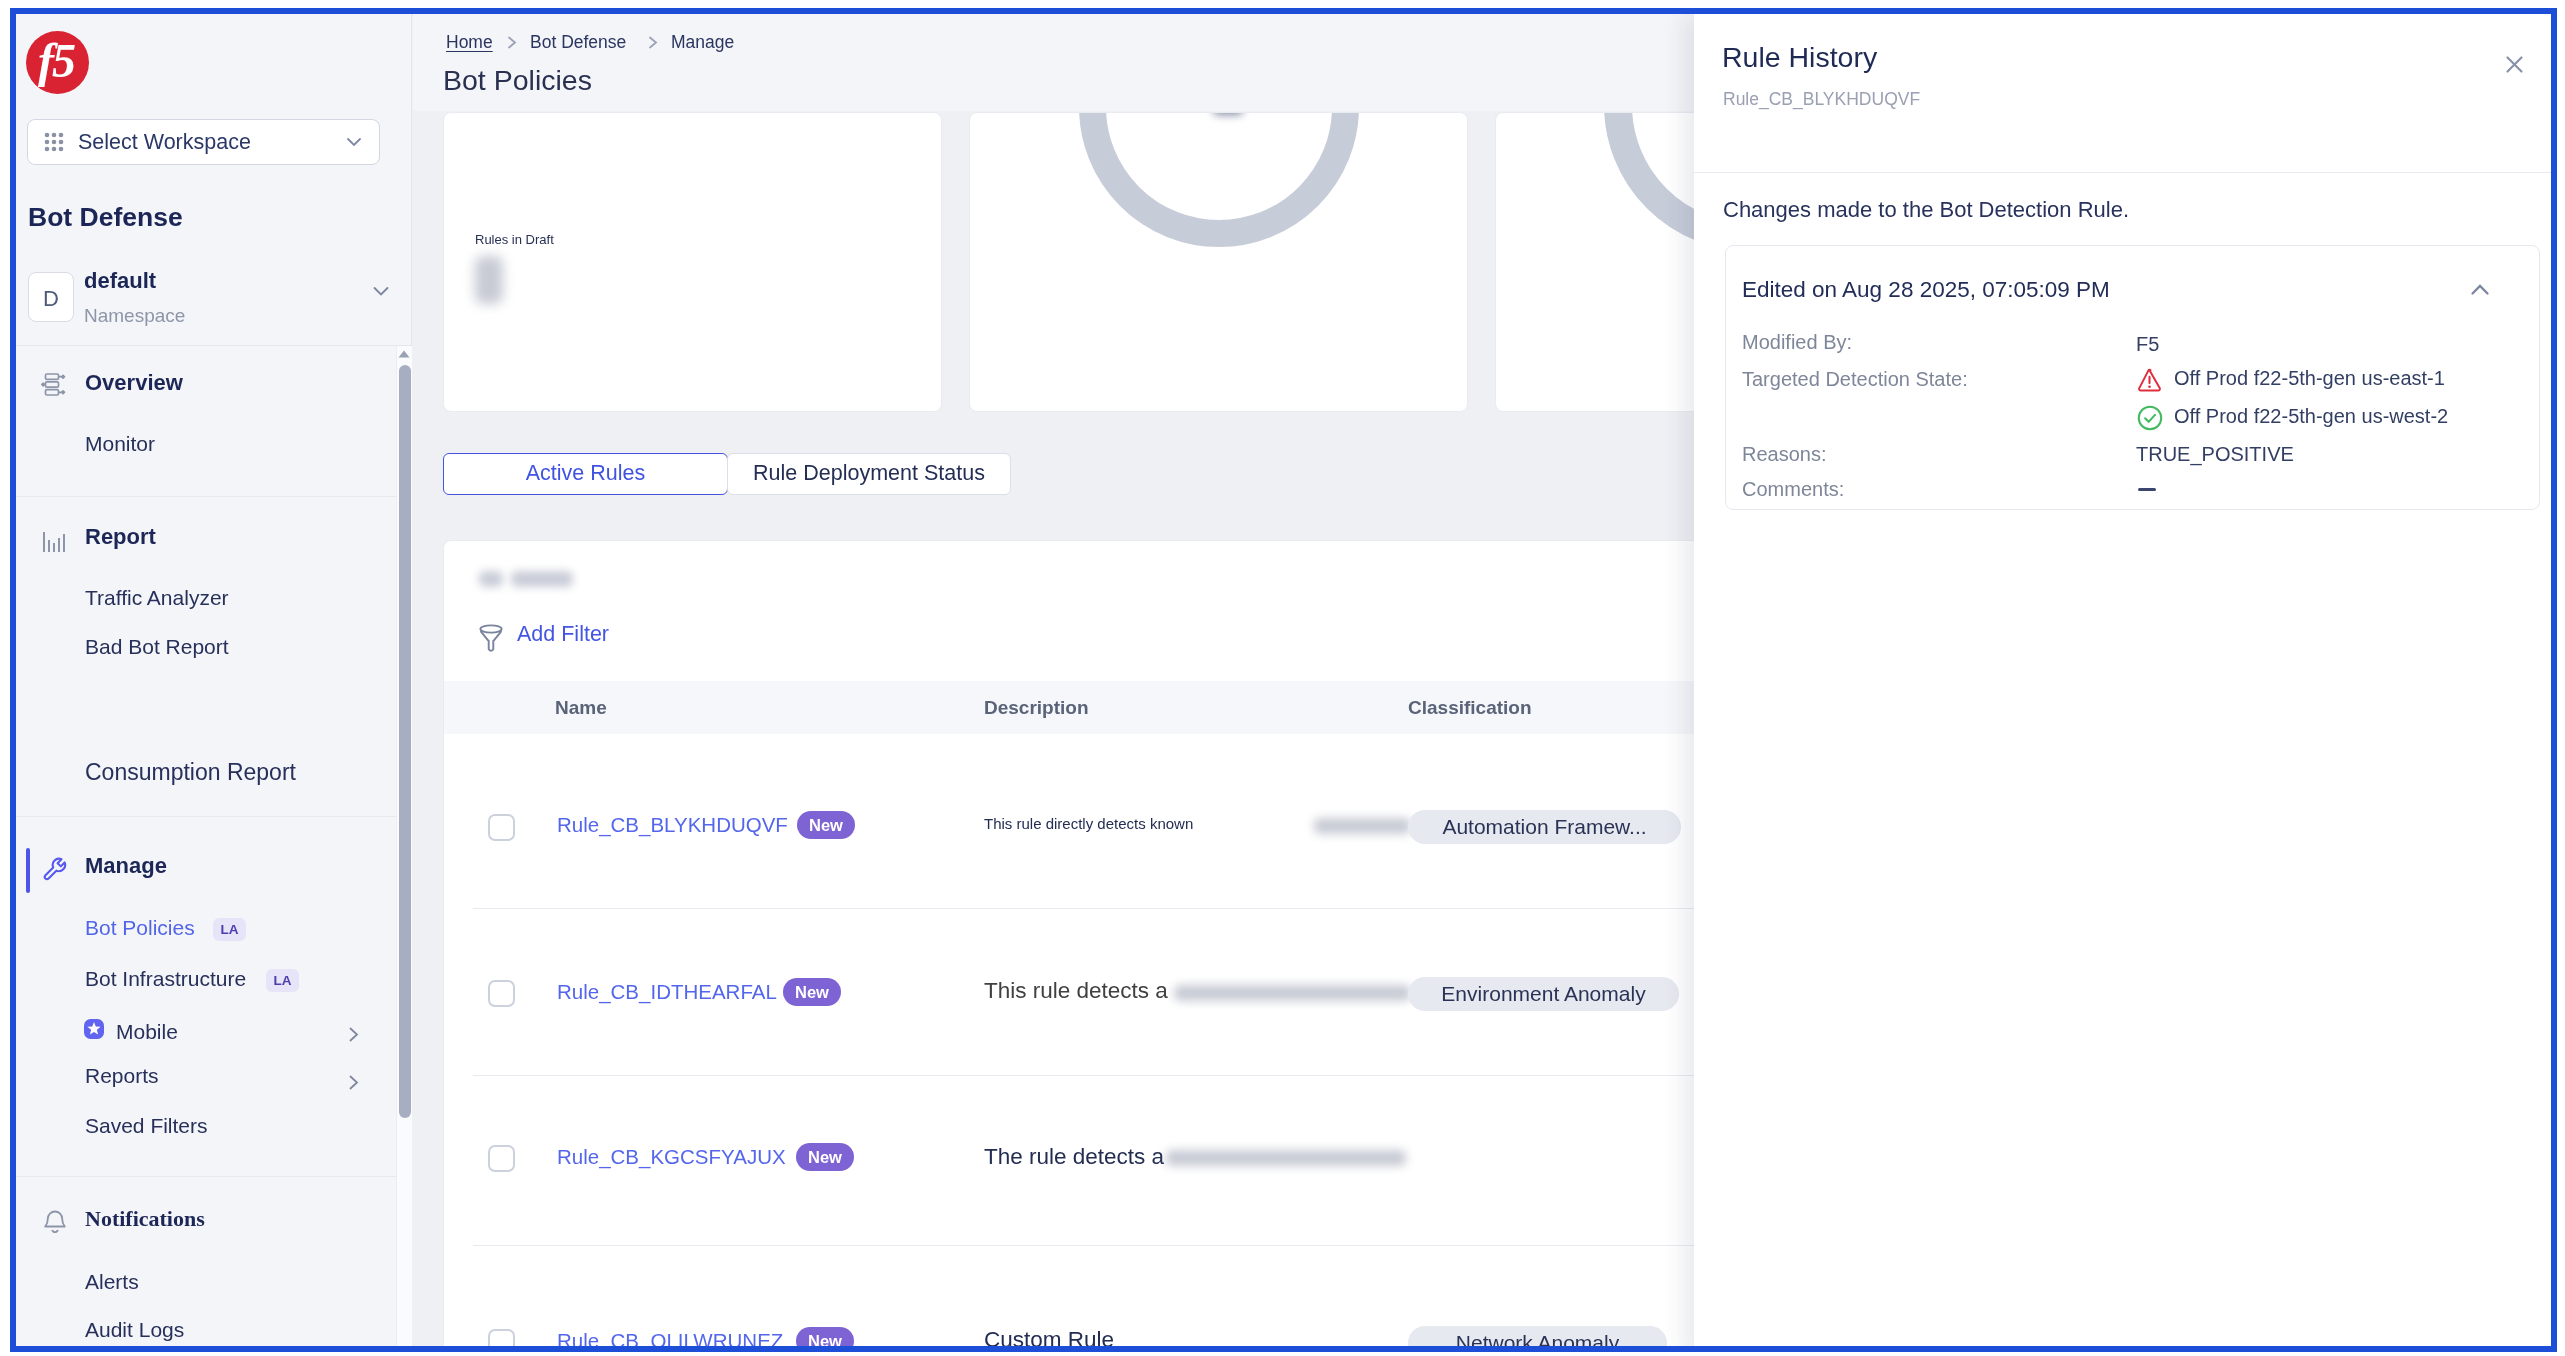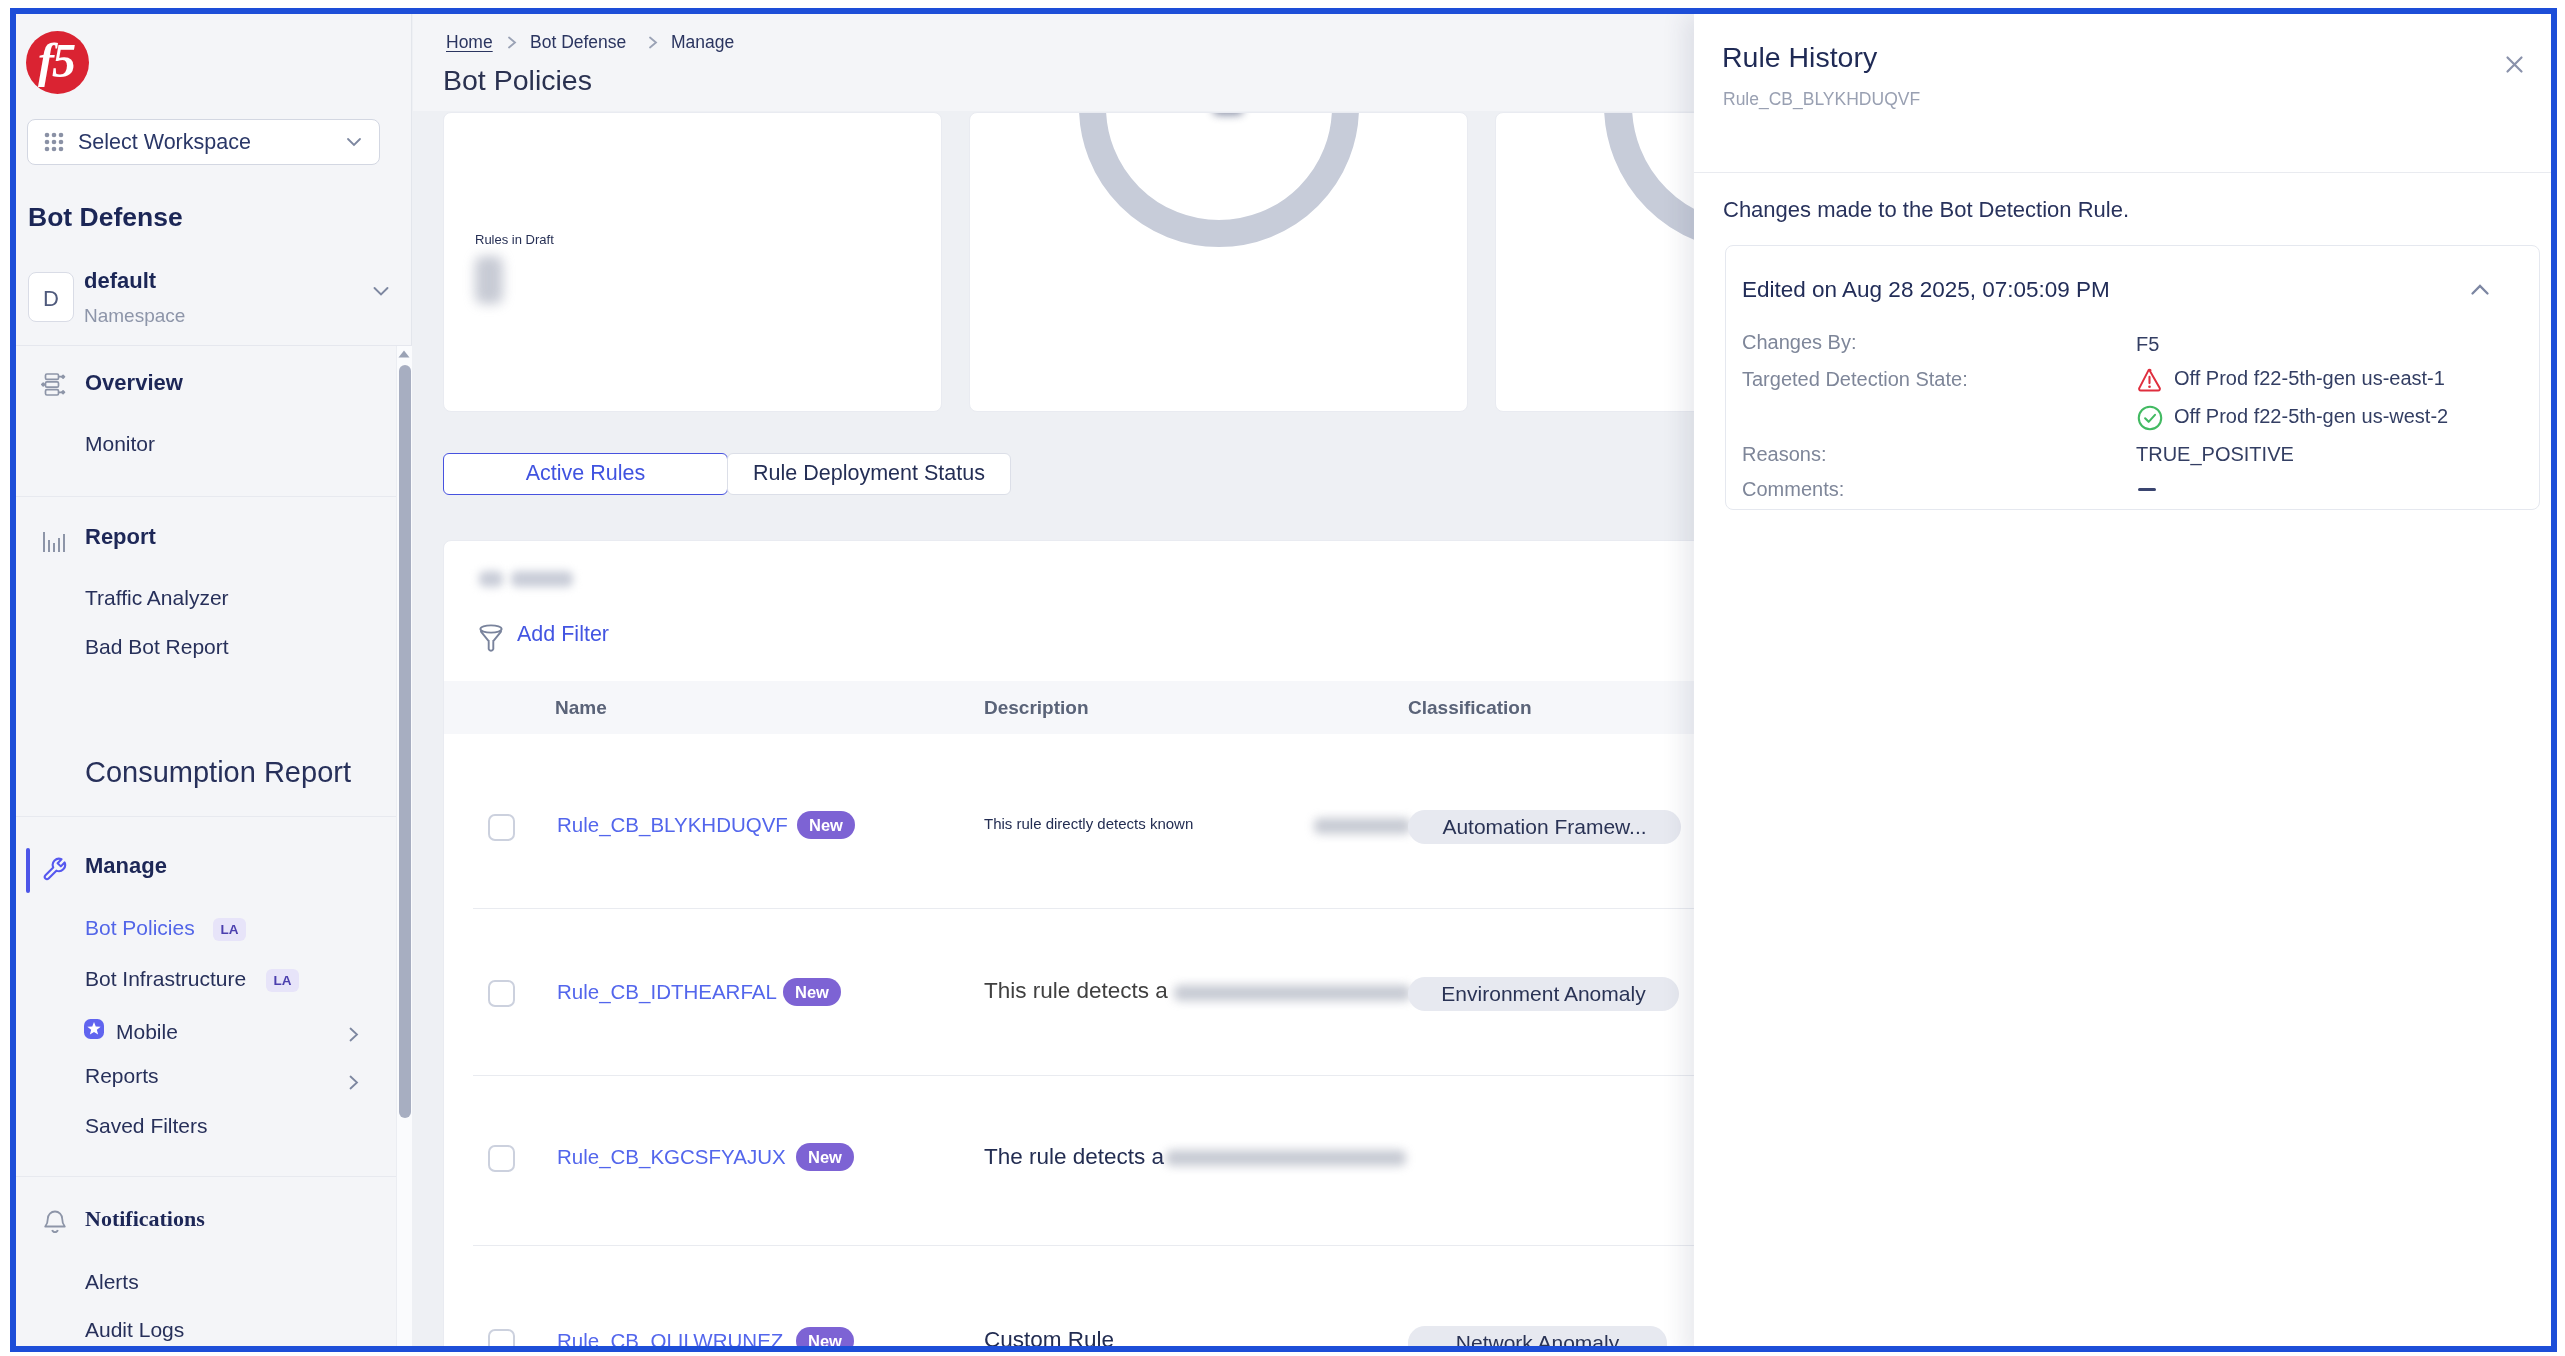--- a/index.html
+++ b/index.html
@@ -72,21 +72,21 @@
         <path d="M2 4 V24"></path>
           <path d="M7 12 V24"></path>
           <path d="M12 15 V24"></path>
           <path d="M17 10 V24"></path>
           <path d="M22 6 V24"></path>
       </g>
     </svg>
     <div class="abs" style="left:69px;top:510px;font-size:22px;line-height:25px;font-weight:bold;color:#1d2757;">Report</div>
     <div class="abs" style="left:69px;top:572px;font-size:21px;line-height:24px;color:#27305a;">Traffic Analyzer</div>
     <div class="abs" style="left:69px;top:621px;font-size:21px;line-height:24px;color:#27305a;">Bad Bot Report</div>
-    <div class="abs" style="left:69px;top:746px;font-size:29px;line-height:24px;color:#27305a;">Consumption Report</div>
+    <div class="abs" style="left:69px;top:746px;font-size:23px;line-height:24px;color:#27305a;">Consumption Report</div>
     <div class="abs" style="left:0;top:802px;width:380px;height:1px;background:#e7e9ef;"></div>
     <div class="abs" style="left:10px;top:834px;width:4px;height:45px;background:#4c55e8;border-radius:2px;"></div>
     <svg class="abs" style="left:26px;top:843px" width="25" height="25" viewBox="0 0 24 24">
       <path d="M21.7 5.2 a6 6 0 0 1-7.9 7.9 L6.3 20.6 a2.1 2.1 0 0 1-3-3 l7.5-7.5 a6 6 0 0 1 7.9-7.9 l-3.7 3.7 3.1 3.1 3.6-3.8z" fill="none" stroke="#5658ef" stroke-width="2" stroke-linejoin="round"></path>
     </svg>
     <div class="abs" style="left:69px;top:839px;font-size:22px;line-height:25px;font-weight:bold;color:#1d2757;">Manage</div>
     <div class="abs" style="left:69px;top:902px;font-size:21px;line-height:24px;color:#5265e8;">Bot Policies</div>
     <div class="abs" style="left:197px;top:904px;width:33px;height:23px;background:#e7e4f9;border-radius:6px;font-size:13.5px;line-height:23px;font-weight:bold;text-align:center;color:#4b3fae;">LA</div>
     <div class="abs" style="left:69px;top:953px;font-size:21px;line-height:24px;color:#27305a;">Bot Infrastructure</div>
     <div class="abs" style="left:250px;top:955px;width:33px;height:23px;background:#e7e4f9;border-radius:6px;font-size:13.5px;line-height:23px;font-weight:bold;text-align:center;color:#4b3fae;">LA</div>
@@ -195,21 +195,21 @@
         <path d="M2.5 2.5 L16.5 16.5 M16.5 2.5 L2.5 16.5" stroke="#8a92ab" stroke-width="2.2" stroke-linecap="round"></path>
       </svg>
     <div class="abs" style="left:1707px;top:75px;font-size:17.5px;line-height:21px;color:#99a0b2;">Rule_CB_BLYKHDUQVF</div>
     <div class="abs" style="left:1678px;top:158px;width:873px;height:1px;background:#e9ebf0;"></div>
     <div class="abs" style="left:1707px;top:183px;font-size:22px;line-height:26px;font-weight:500;color:#28325c;">Changes made to the Bot Detection Rule.</div>
     <div class="abs" style="left:1709px;top:231px;width:815px;height:265px;background:#fff;border:1px solid #e5e8ef;border-radius:8px;"></div>
     <div class="abs" style="left:1726px;top:262px;font-size:22.5px;line-height:27px;font-weight:500;color:#222d58;">Edited on Aug 28 2025, 07:05:09 PM</div>
     <svg class="abs" style="left:2454px;top:269px" width="20" height="13" viewBox="0 0 20 13">
         <path d="M2.5 10.5 L10 3 L17.5 10.5" fill="none" stroke="#7c86a2" stroke-width="2.3" stroke-linecap="round"></path>
       </svg>
-    <div class="abs" style="left:1726px;top:318px;font-size:20px;line-height:21px;color:#7e8699;">Changes By:</div>
+    <div class="abs" style="left:1726px;top:318px;font-size:20px;line-height:21px;color:#7e8699;">Modified By:</div>
     <div class="abs" style="left:2120px;top:319px;font-size:20px;line-height:23px;color:#333e63;">F5</div>
     <div class="abs" style="left:1726px;top:355px;font-size:20px;line-height:21px;color:#7e8699;">Targeted Detection State:</div>
     <svg class="abs" style="left:2121px;top:353px" width="25" height="26" viewBox="0 0 24 25">
       <path d="M12 3.2 L21.8 20.3 a1.6 1.6 0 0 1-1.4 2.4 H3.6 a1.6 1.6 0 0 1-1.4-2.4 L11 3.2 a1.15 1.15 0 0 1 2 0z" fill="none" stroke="#df2e3e" stroke-width="1.9" stroke-linejoin="round"></path>
       <path d="M12 9.5 v6" stroke="#df2e3e" stroke-width="2" stroke-linecap="round"></path>
       <circle cx="12" cy="19" r="1.3" fill="#df2e3e"></circle>
     </svg>
     <div class="abs" style="left:2158px;top:353px;font-size:20px;line-height:23px;color:#333e63;">Off Prod f22-5th-gen us-east-1</div>
     <svg class="abs" style="left:2121px;top:391px" width="26" height="26" viewBox="0 0 25 25">
       <circle cx="12.5" cy="12.5" r="10.8" fill="none" stroke="#42ba62" stroke-width="2"></circle>

